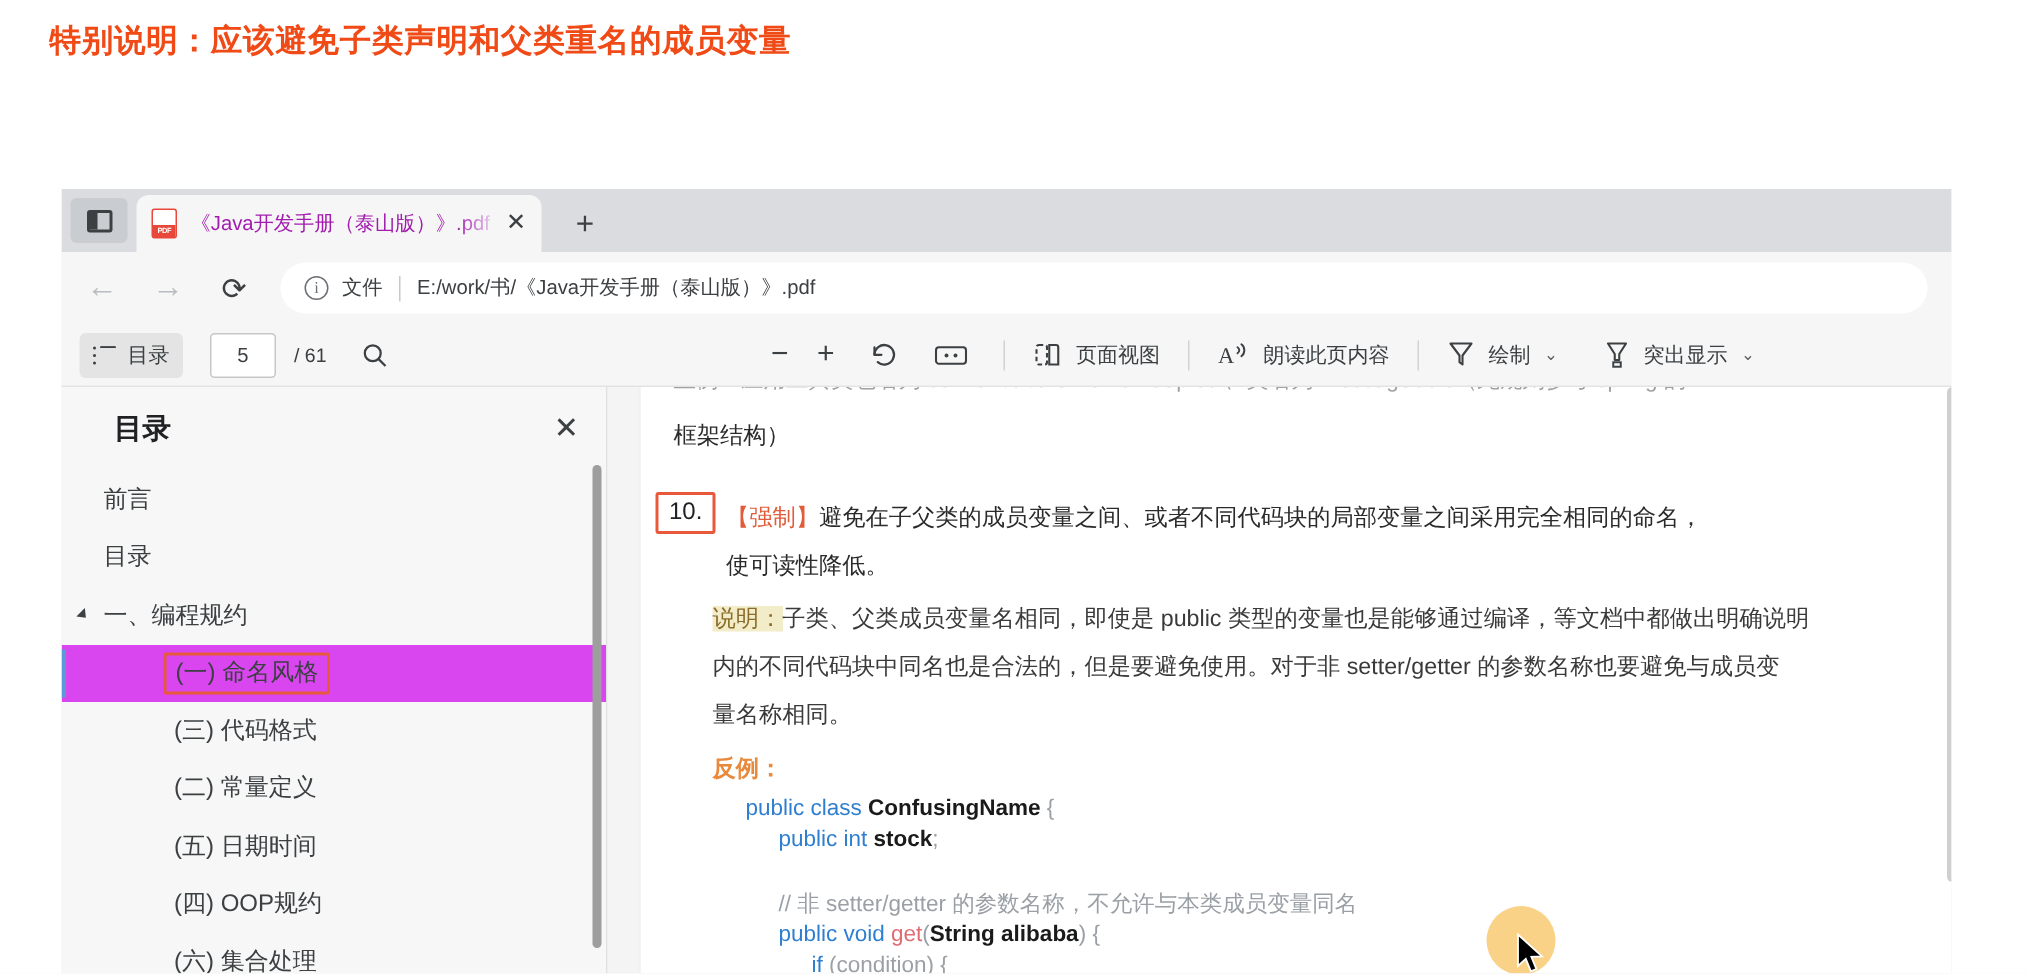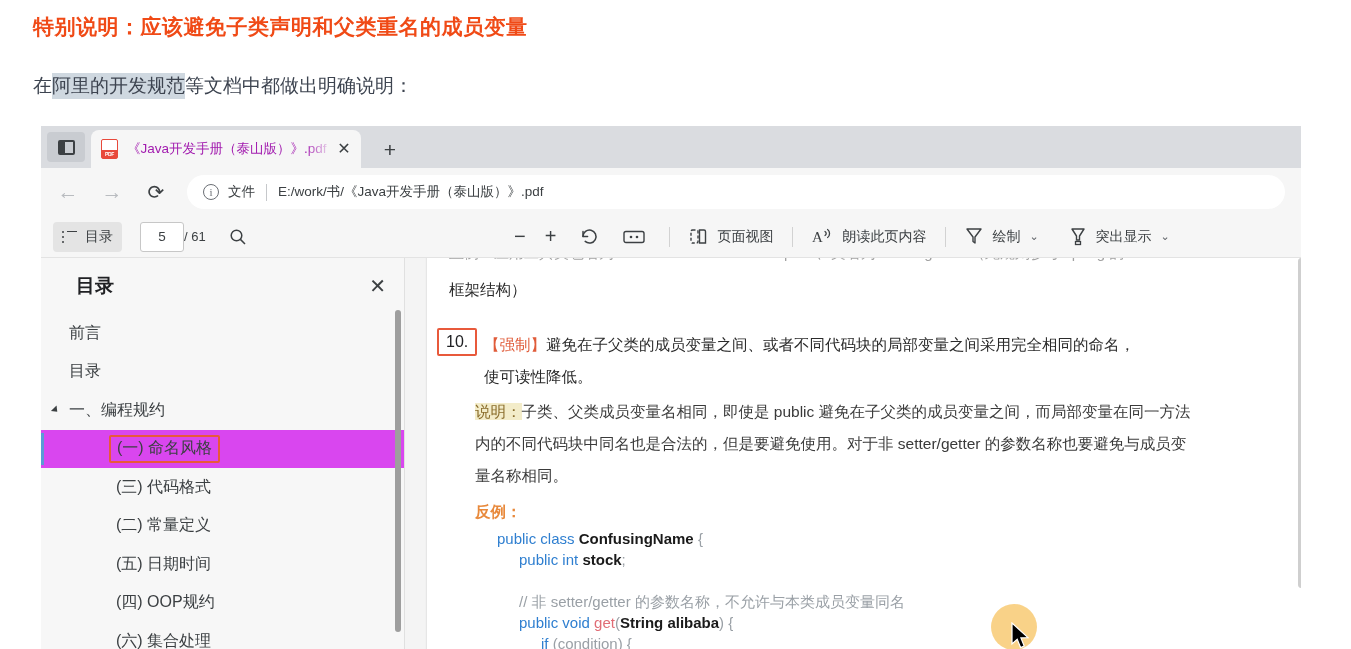--- a/index.html
+++ b/index.html
@@ -130,21 +130,21 @@
   }
   .toc-lines b:nth-of-type(1){ top:0; }
   .toc-lines b:nth-of-type(2){ top:5px; }
   .toc-lines b:nth-of-type(3){ top:10px; }
   .pagebox {
     margin-left: 18px; width: 44px; height: 30px; background:#fff;
     border: 1px solid #c7c7c7; border-radius: 3px;
     display:flex; align-items:center; justify-content:center;
     font-size: 13.5px; color:#3c4043;
   }
-  .pagetotal { font-size: 13px; color:#3c4043; }
+  .pagetotal { margin-left: 12px; font-size: 13px; color:#3c4043; }
   .tb-search { margin-left: 16px; }
   .tb-center { position:absolute; left: 466px; display:flex; align-items:center; }
   .tb-sep { width:1px; height: 20px; background:#d2d2d2; margin: 0 12px; }
   .ico { display:flex; align-items:center; justify-content:center; color:#3c4043; }
   .chev { font-size: 11px; color:#5f6368; margin-left: 9px; }
 
   
   .viewer {
     position: relative; height: 391px; background: #f4f4f4; display:flex;
   }
@@ -240,23 +240,20 @@
     font-size: 27px; color: #e8e8e8; white-space: nowrap;
     letter-spacing: 1px;
   }
 </style>
 </head>
 <body>
 
 <div id="root">
 
   <div class="article-title">特别说明：应该避免子类声明和父类重名的成员变量</div>
-  <div class="article-sub">
-    <span>在</span><span class="sel">阿里的开发规范</span><span>等文档中都做出明确说明：</span>
-  </div>
 
   <div class="browser">
 
     <div class="tabstrip">
       <div class="tab-leading-btn">
         <span class="glyph"></span>
       </div>
       <div class="tab">
         <span class="pdf-icon"></span>
         <span class="tab-title">《Java开发手册（泰山版）》.pdf</span>
@@ -408,21 +405,21 @@
           <div class="clip-top">正例：应用工具类包名为 com.alibaba.ei.kunlun.aap.util、类名为 MessageUtils（此规则参考 spring 的</div>
           <div class="pg-line" style="left:22px; top:24px;">框架结构）</div>
 
           <div class="num-box">10.</div>
           <div class="pg-line para1">
             <span class="strong-tag">【强制】</span><span>避免在子父类的成员变量之间、或者不同代码块的局部变量之间采用完全相同的命名，</span>
           </div>
           <div class="pg-line para1b">使可读性降低。</div>
 
           <div class="pg-line explain">
-            <span class="exp-lbl">说明：</span><span class="exp-text">子类、父类成员变量名相同，即使是 public 避免在子父类的成员变量之间，而局部变量在同一方法</span>
+            <span class="exp-lbl">说明：</span><span class="exp-text">子类、父类成员变量名相同，即使是 public 类型的变量也是能够通过编译，等文档中都做出明确说明</span>
           </div>
           <div class="pg-line explain2 exp-text">内的不同代码块中同名也是合法的，但是要避免使用。对于非 setter/getter 的参数名称也要避免与成员变</div>
           <div class="pg-line explain3 exp-text">量名称相同。</div>
 
           <div class="pg-line anti">反例：</div>
 
           <div id="code-block">
               <div class="pg-line code" style="top: 274px; left: 70px;"><span class="c-kw">public class </span><span class="c-cls">ConfusingName </span><span class="c-br">{</span></div>
               <div class="pg-line code" style="top: 295px; left: 92px;"><span class="c-kw">public int </span><span class="c-var">stock</span><span class="c-br">;</span></div>
               <div class="pg-line code" style="top: 316px; left: 92px;"><span class="c-br"></span></div>

